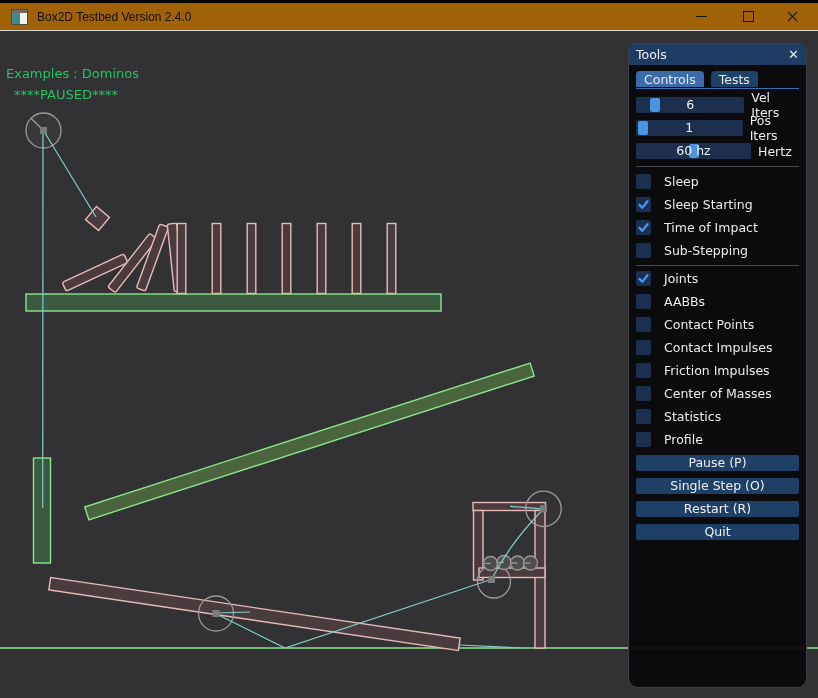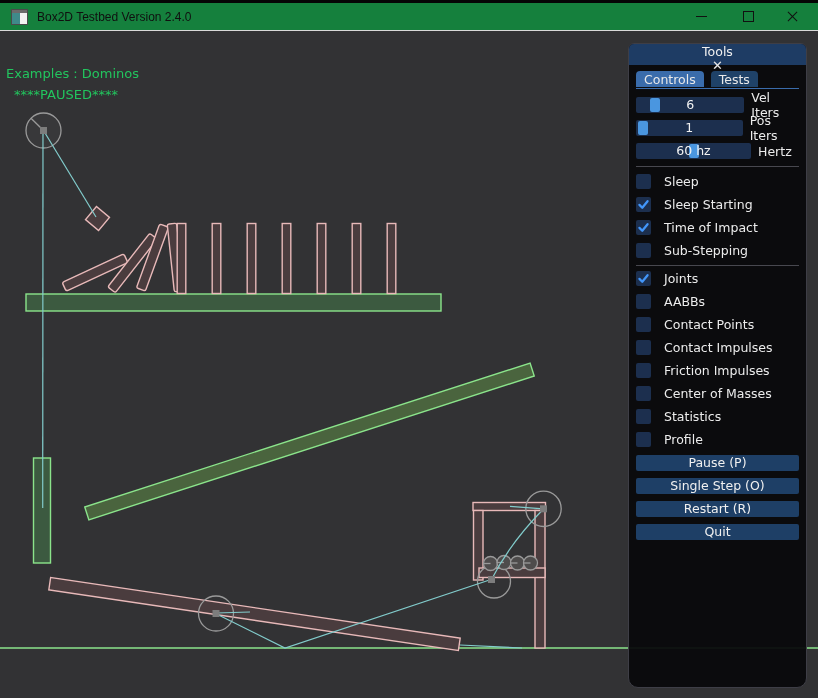--- a/index.html
+++ b/index.html
@@ -3,21 +3,21 @@
 <meta charset="utf-8">
 <style>
   html,body{margin:0;padding:0;background:#000;}
   .window{
     position:relative;width:818px;height:698px;overflow:hidden;
     background:#313133;border-top:3px solid #050505;box-sizing:border-box;
     font-family:"DejaVu Sans",sans-serif;
   }
   
   .titlebar{
-    position:absolute;left:0;top:0;width:818px;height:27px;background:#15803d;
+    position:absolute;left:0;top:0;width:818px;height:27px;background:#a16207;
     display:flex;align-items:center;z-index:30;border-bottom:1px solid #d9d9d9;
   }
   .app-icon{width:15px;height:14px;margin-left:11px;border:1px solid #4a4a4a;
     background:linear-gradient(90deg,#3f8a8a 0 55%,#f2f2f2 55% 100%);
     box-shadow:inset 0 3px 0 #6b6b6b;}
   .title-text{margin-left:9px;font-family:"Liberation Sans",sans-serif;font-size:12px;color:#101010;}
   .winbtn{position:absolute;top:0;height:27px;width:34px;display:flex;align-items:center;justify-content:center;cursor:default;}
   .winbtn.min{left:684px}.winbtn.max{left:731px}.winbtn.close{left:775px}
   .glyph-min{width:11px;height:0;border-top:1px solid #111;}
   .glyph-max{width:9px;height:9px;border:1px solid #111;}
@@ -32,21 +32,21 @@
   .t-example{left:6px;top:36px;}
   .t-paused{left:14px;top:57px;}
   
   .panel{
     position:absolute;left:628px;top:40px;width:179px;height:645px;z-index:10;
     background:rgba(9,9,11,0.94);border:1px solid #3e3e46;box-sizing:border-box;
     border-radius:6px 6px 10px 10px;color:#ececec;font-size:12.5px;
   }
   .panel-title{
     height:21px;background:#1e3c64;border-radius:5px 5px 0 0;
-    display:flex;align-items:center;padding:0 7px;flex-direction:column;
+    display:flex;align-items:center;padding:0 7px;
   }
   .panel-title .pt-label{flex:1;font-size:12.5px;color:#f0f0f0;}
   .pt-close{color:#e8e8e8;font-size:13px;line-height:13px;cursor:default;}
   .panel-body{padding:0 7px;}
   .tabbar{margin-top:6px;border-bottom:1px solid #3a6cab;height:17px;}
   .tab{display:inline-block;height:16px;line-height:17px;padding:0 8px;margin-right:3px;
        border-radius:4px 4px 0 0;background:#1f4268;color:#e9e9e9;cursor:default;text-align:right;}
   .tab.checked{background:#3a6cab;}
   .sliders{margin-top:8px;}
   .srow{display:flex;align-items:center;height:16px;margin-bottom:7px;}

